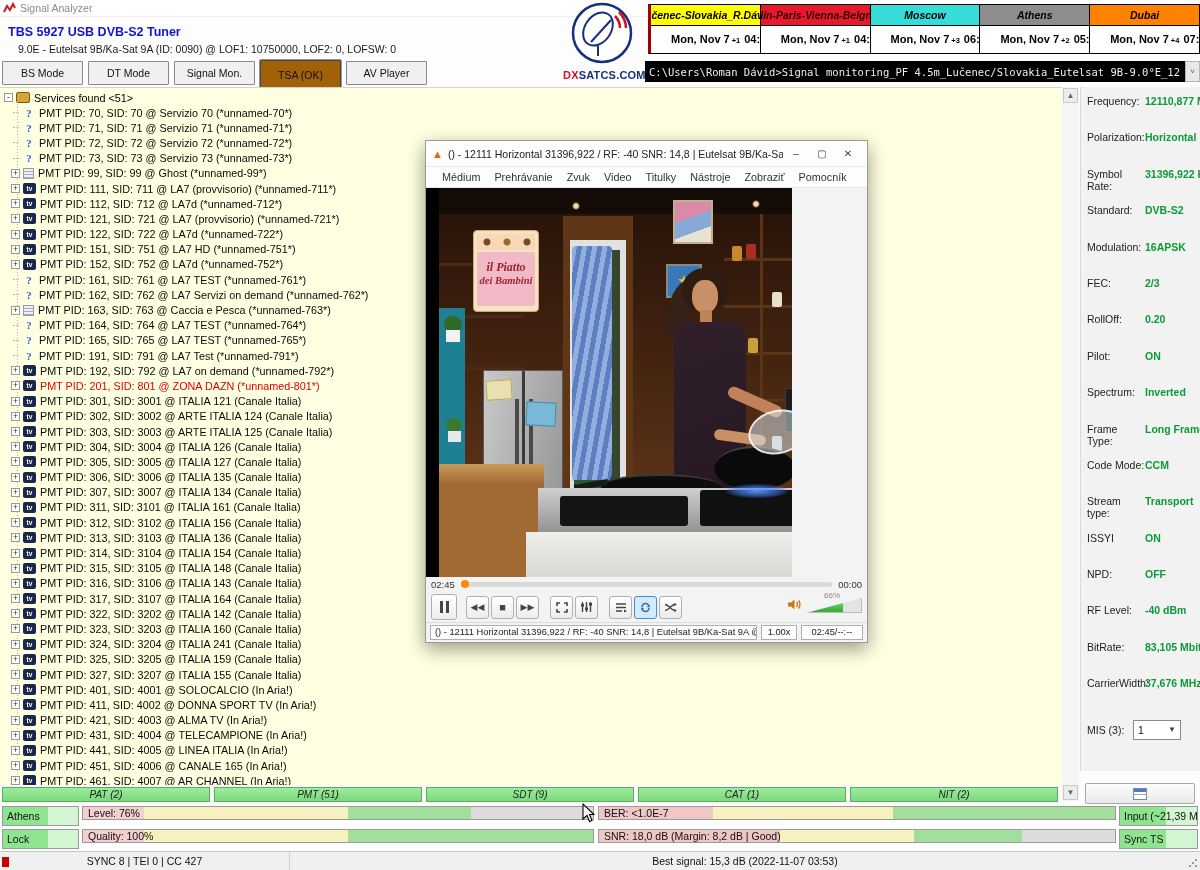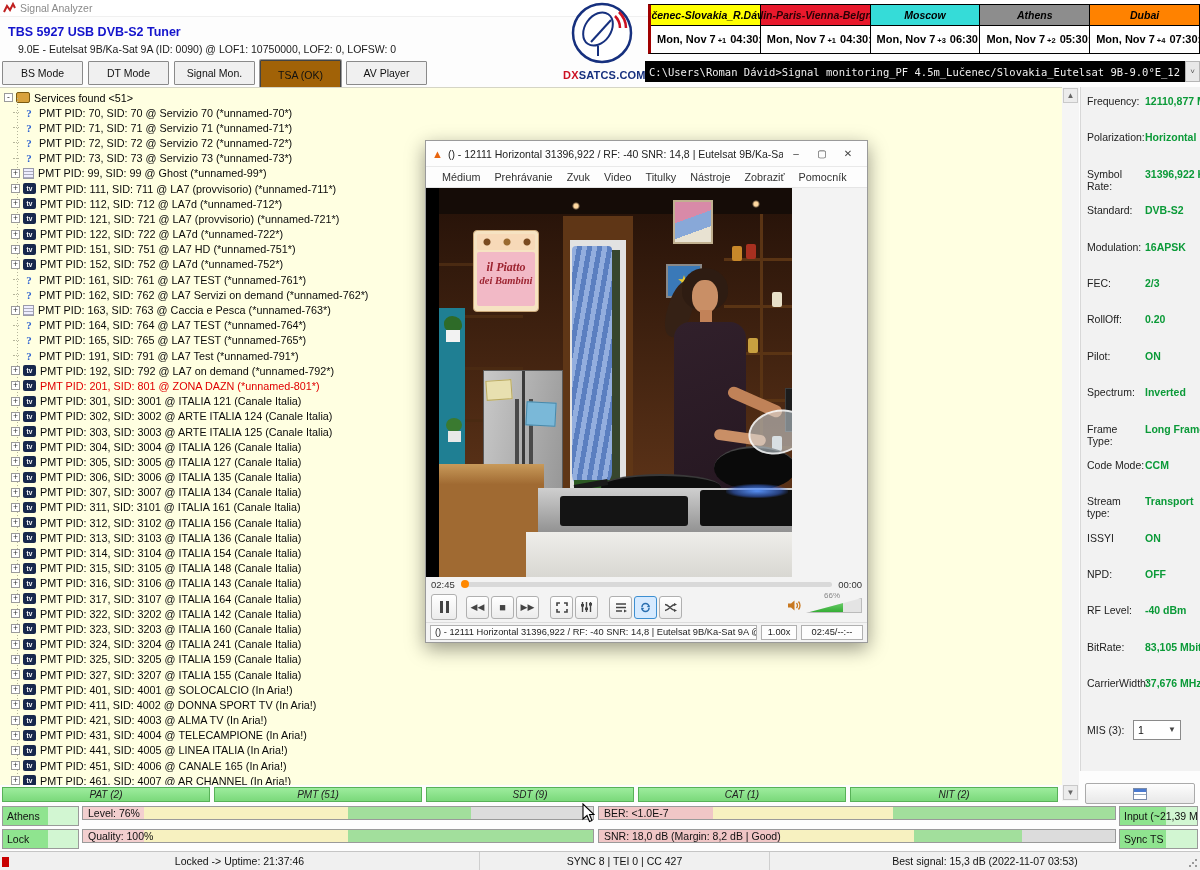--- a/index.html
+++ b/index.html
@@ -20,21 +20,21 @@
   
   .logo { position:absolute; left:563px; top:2px; width:78px; height:80px; text-align:center; }
   .logo-text { font-size:11px; font-weight:bold; letter-spacing:.2px; margin-top:1px;}
   .logo-text .dx { color:#cc1122; } .logo-text .rest { color:#16307e; }
 
   
   .clocks { position:absolute; left:648px; top:4px; width:552px; height:50px; display:flex; border:1px solid #000; border-left:3px solid #a00000; background:#fff; }
   .clock { flex:1 1 0; display:flex; flex-direction:column; border-right:1px solid #000; min-width:0;}
   .clock:last-child { border-right:none; }
   .clock-head { height:21px; display:flex; align-items:center; justify-content:center; font-style:italic; font-weight:bold; font-size:10.5px; border-bottom:1px solid #000; white-space:nowrap; overflow:hidden; }
-  .clock-time { height:28px; display:flex; align-items:center; font-weight:bold; font-size:11px; padding:0 6px; background:#fff; color:#000;}
+  .clock-time { height:28px; display:flex; align-items:center; font-weight:bold; font-size:11px; padding:0 20px; background:#fff; color:#000;}
   .clock-date { white-space:nowrap; }
   .clock-off { font-size:7.5px; vertical-align:top; margin-left:auto; padding:2px 2px 0 2px; font-weight:bold;}
   .clock-hms { margin-left:2px; white-space:nowrap;}
 
   
   .console { position:absolute; left:645px; top:61px; width:540px; height:21px; background:#000; color:#eee; font-family:"DejaVu Sans Mono", monospace; font-size:10.5px; display:flex; align-items:center; padding:0 4px; white-space:nowrap; overflow:hidden; }
   .console-scroll { position:absolute; left:1185px; top:61px; width:15px; height:21px; background:#e8e8e8; border:1px solid #b5b5b5; font-size:8px; color:#555; display:flex; align-items:center; justify-content:center; }
 
   
   .tabs { position:absolute; left:2px; top:61px; height:25px; display:flex; gap:5px; }
@@ -162,21 +162,21 @@
   
   .vlc-seek { height:15px; display:flex; align-items:center; background:#f3f3f3; padding:0 5px; font-size:9.5px; color:#333; }
   .seek-track { flex:1; height:5px; background:#d9d9d9; border-radius:3px; margin:0 6px; position:relative;}
   .seek-knob { position:absolute; left:0px; top:-2px; width:8px; height:8px; background:#ff8800; border-radius:50%; }
   .vlc-controls { height:30px; display:flex; align-items:center; background:#f3f3f3; padding:0 5px; }
   .cbtn { height:23px; min-width:23px; background:linear-gradient(#fff,#ececec); border:1px solid #b0b0b0; border-radius:3px; display:flex; align-items:center; justify-content:center; margin-right:2px; color:#444; font-size:9px; }
   .cbtn.big { height:26px; min-width:26px; margin-right:9px; }
   .cbtn.gap { margin-left:9px; }
   .cbtn.active { background:#d6eaff; border-color:#3d8fd1; }
   .pausebars { display:flex; gap:3px;} .pausebars i { width:3px; height:12px; background:#444; }
-  .vol-wrap { margin-left:auto; display:flex; align-items:center; gap:5px; position:relative; padding-bottom:3px;}
+  .vol-wrap { margin-left:auto; display:flex; align-items:flex-start; gap:5px; position:relative; padding-bottom:3px;}
   .vol-label { position:absolute; right:22px; top:-7px; font-size:8px; color:#888; }
   .vol-tri { width:56px; height:15px; clip-path:polygon(0 100%,100% 0,100% 100%); background:#e4e4e4; border:1px solid #bbb; position:relative; overflow:hidden;}
   .vol-fill { position:absolute; left:0; top:0; bottom:0; width:66%; background:linear-gradient(#7ed87e,#35ad35); }
   .vlc-status { height:19px; display:flex; align-items:center; background:#f3f3f3; border-top:1px solid #ddd; padding:0 4px; }
   .vstat-box { border:1px solid #b0b0b0; background:#fdfdfd; height:15px; display:flex; align-items:center; padding:0 4px; font-size:9.3px; color:#222; white-space:nowrap; overflow:hidden; }
   .vstat-main { flex:1; margin-right:4px; }
   .vstat-rate { width:36px; flex:none; margin-right:4px; justify-content:center;}
   .vstat-time { width:62px; flex:none; justify-content:center;}
 
   .cursor { position:absolute; left:581px; top:803px; z-index:50; }
@@ -652,21 +652,20 @@
   <div class="hbar bar-ber" style="left:598px; top:806px; width:518px;">BER: &lt;1.0E-7</div>
   <div class="pill" style="left:1119px; top:806px; width:79px;">Input (~21,39 Mbps)</div>
 
   <div class="pill" style="left:2px; top:829px; width:77px;">Lock</div>
   <div class="hbar bar-quality" style="left:82px; top:829px; width:512px;">Quality: 100%</div>
   <div class="hbar bar-snr" style="left:598px; top:829px; width:518px;">SNR: 18,0 dB (Margin: 8,2 dB | Good)</div>
   <div class="pill" style="left:1119px; top:829px; width:79px;">Sync TS</div>
 
   <div class="statusbar">
     <div class="sb-red"></div>
-    <div class="sb-cell" style="width:480px;">Locked -&gt; Uptime: 21:37:46</div>
     <div class="sb-cell" style="width:290px;">SYNC 8 | TEI 0 | CC 427</div>
     <div class="sb-cell" style="flex:1; border-right:none;">Best signal: 15,3 dB (2022-11-07 03:53)</div>
     <div class="sb-grip"></div>
   </div>
 
   <div class="vlc">
     <div class="vlc-titlebar">
       <span class="vlc-cone">▲</span>
       <span class="vlc-title">() - 12111 Horizontal 31396,922 / RF: -40 SNR: 14,8 | Eutelsat 9B/Ka-Sat 9A @ TBS 5927 USB DVB-S2 Tu...</span>
       <span class="vlc-btn">–</span>

